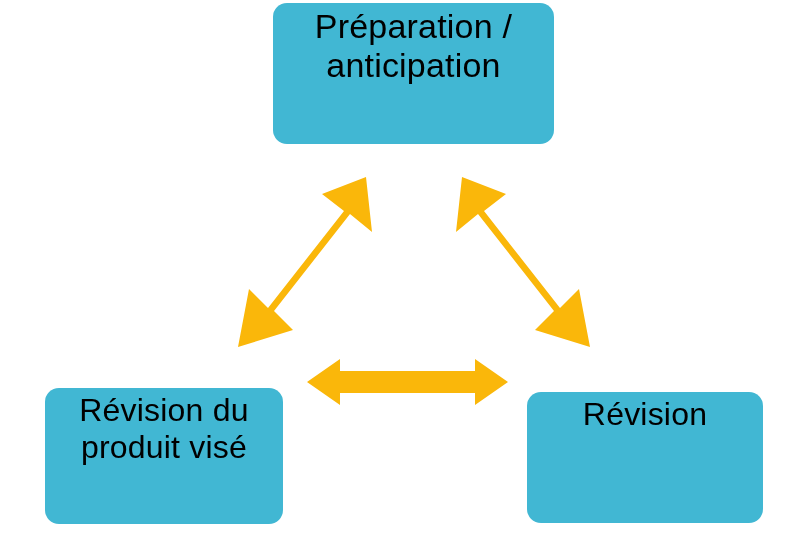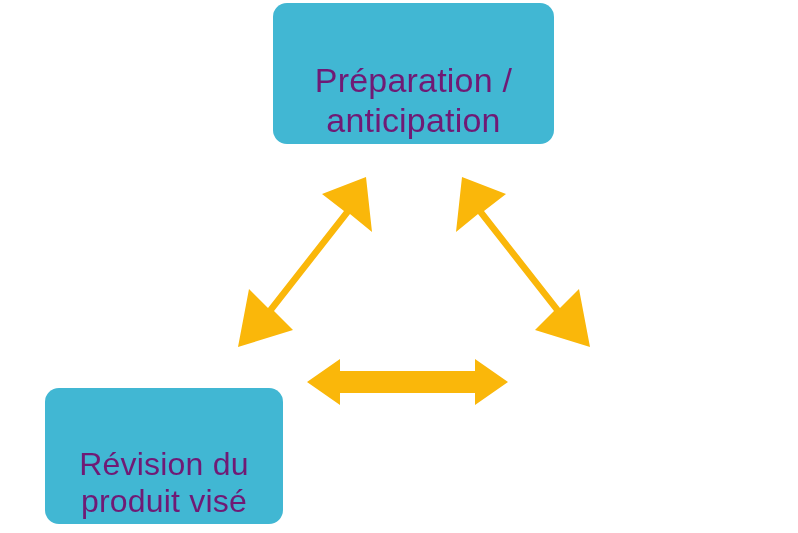--- a/index.html
+++ b/index.html
@@ -23,24 +23,24 @@
     top: 0;
     width: 798px;
     height: 533px;
   }
   .node-box {
     position: absolute;
     box-sizing: border-box;
     background: #41b7d3;
     border-radius: 14px;
     display: flex;
-    align-items: flex-end;
+    align-items: flex-start;
     justify-content: center;
     text-align: center;
-    color: #701a75;
+    color: #000000;
     line-height: 1.16;
     font-weight: 400;
     letter-spacing: 0.2px;
     padding: 4px 10px;
   }
   .node-label {
     display: block;
     white-space: pre-line;
   }
   #node-preparation {
@@ -88,14 +88,17 @@
   <div class="node-box" id="node-preparation">
     <span class="node-label">Préparation /
 anticipation</span>
   </div>
 
   <div class="node-box" id="node-ecriture">
     <span class="node-label">Révision du
 produit visé</span>
   </div>
 
+  <div class="node-box" id="node-revision">
+    <span class="node-label">Révision</span>
+  </div>
 
 </div>
 
 </body></html>

